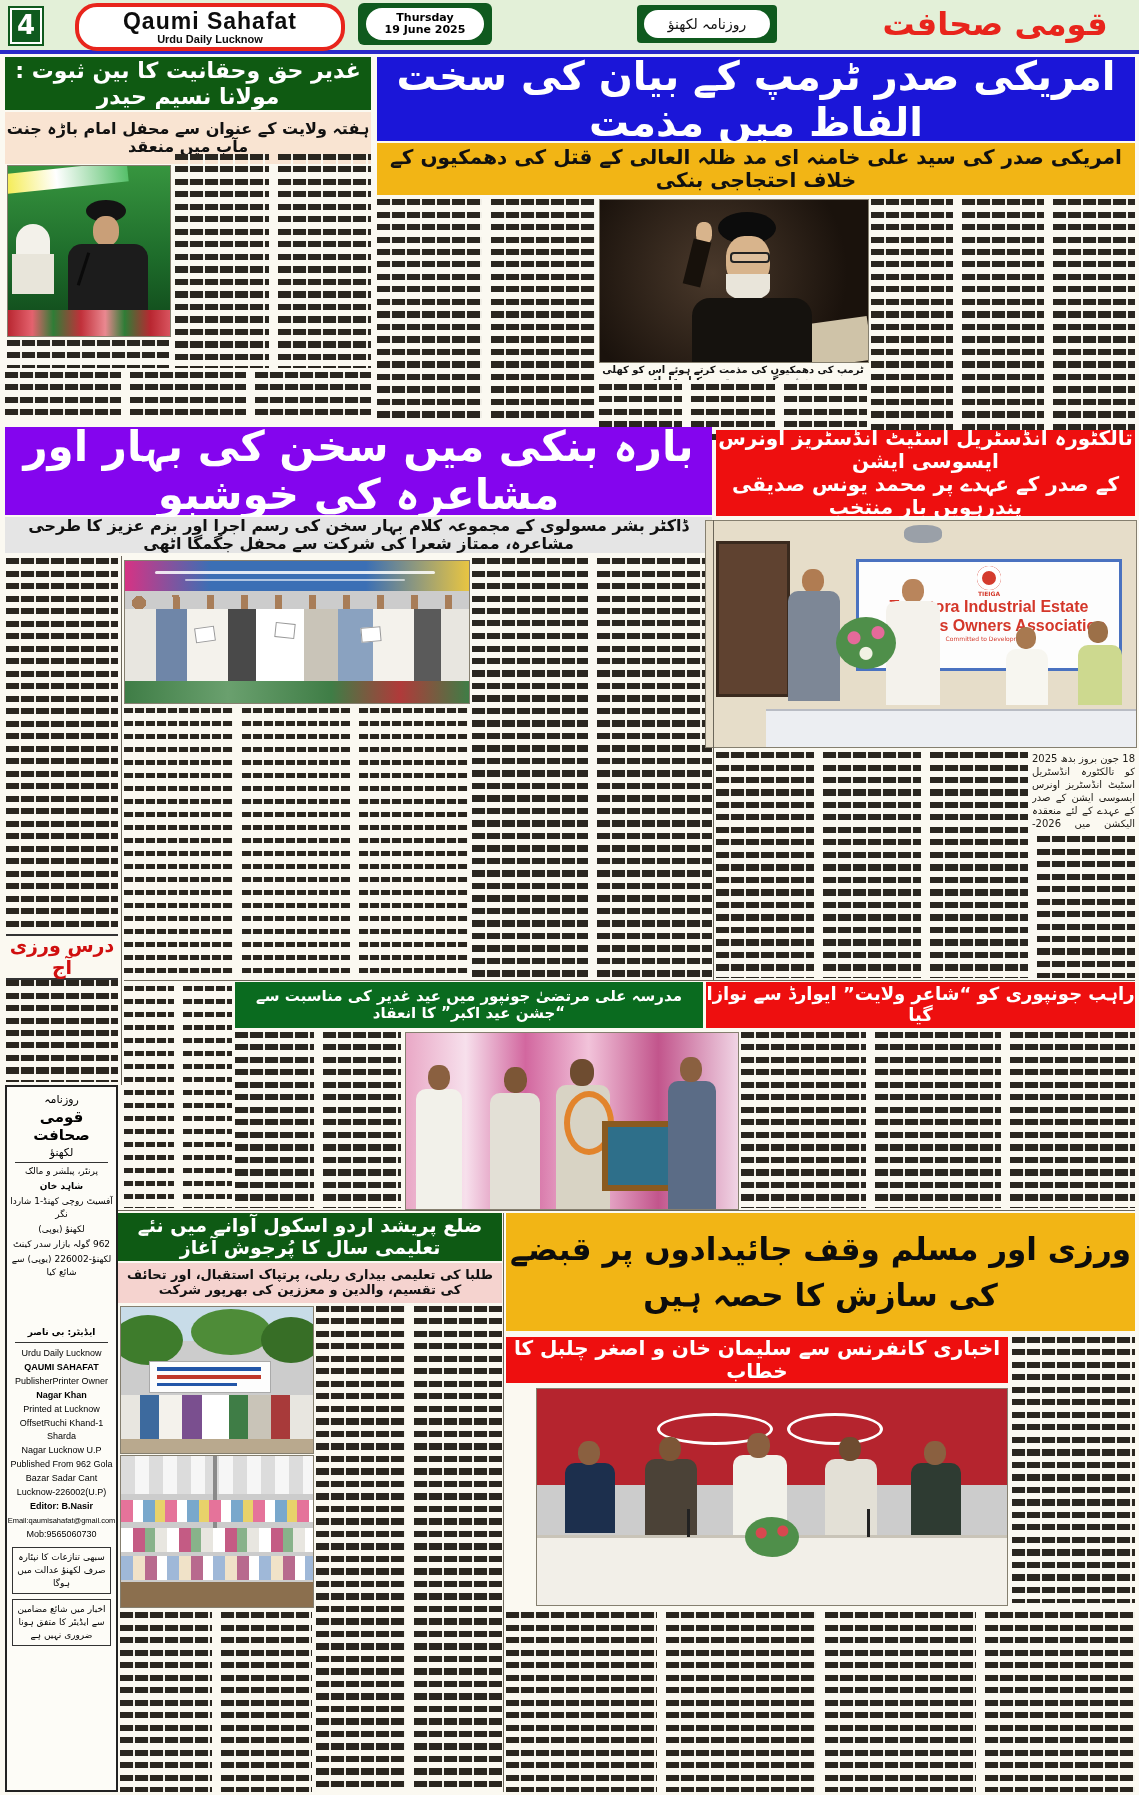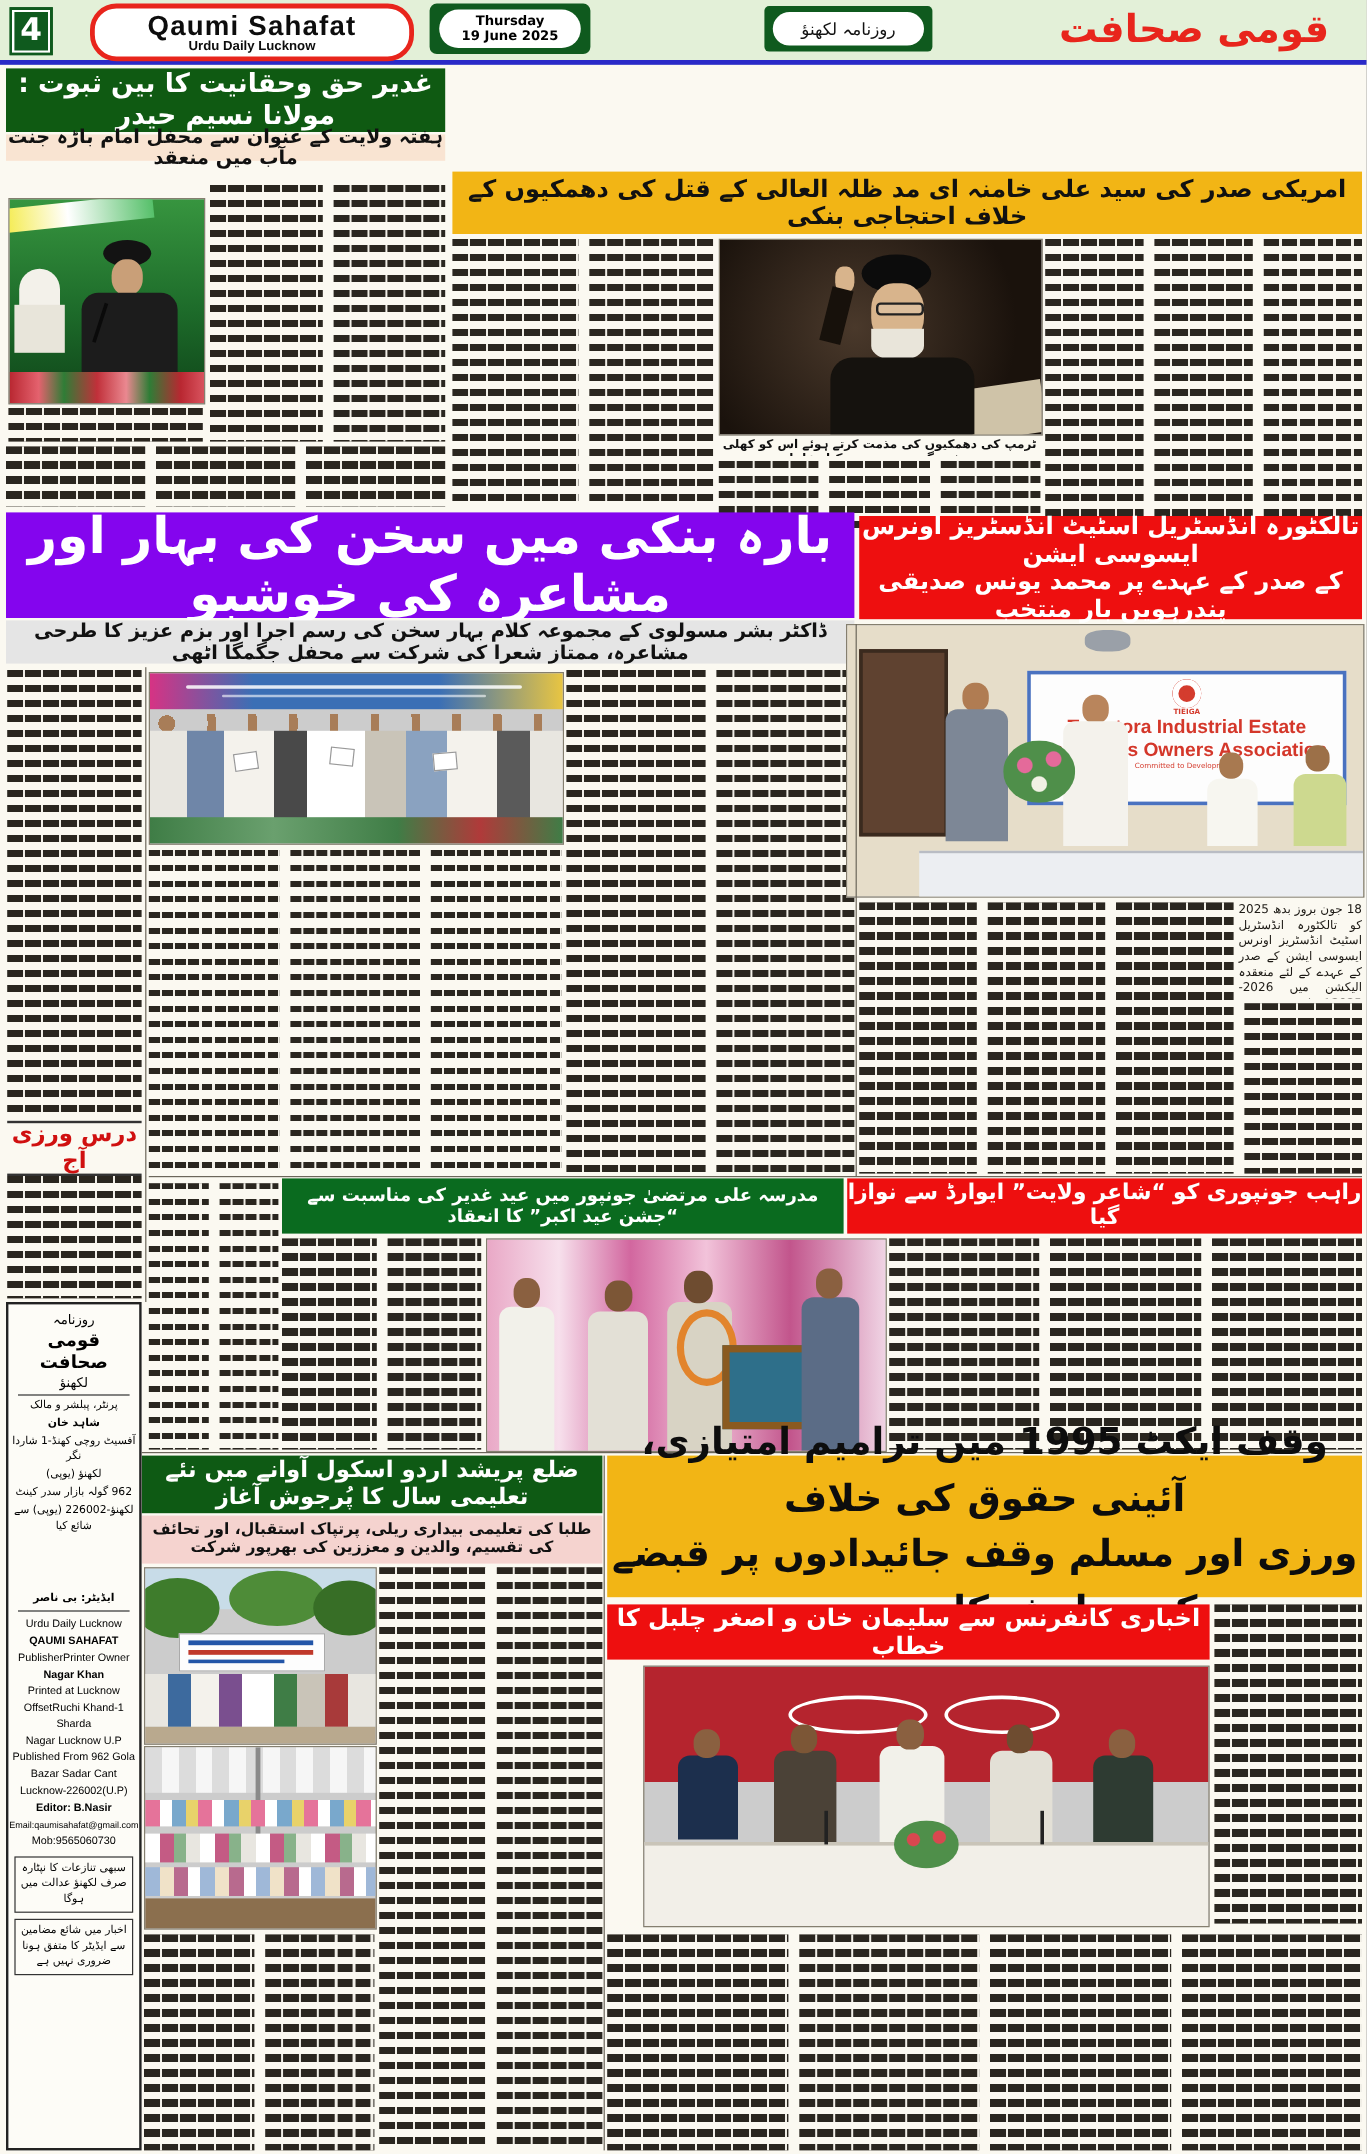--- a/index.html
+++ b/index.html
@@ -45,21 +45,21 @@
         <span style="font-size:11px;font-weight:bold;line-height:12px;">19 June 2025</span>
       </div>
     </div>
     <div class="abs" style="left:637px;top:5px;width:140px;height:38px;background:#0f5a1e;border-radius:4px;display:flex;align-items:center;justify-content:center;">
       <div class="rtl" style="background:#fff;border-radius:15px;width:126px;height:28px;display:flex;align-items:center;justify-content:center;font-size:14px;color:#111;">روزنامہ لکھنؤ</div>
     </div>
     <div class="band rtl" style="left:860px;top:4px;width:270px;height:40px;color:#e8251c;font-size:32px;background:transparent;">قومی صحافت</div>
   </div>
 
   <div class="band rtl" style="left:5px;top:57px;width:366px;height:53px;background:#0f5a12;color:#fff;font-size:22px;">غدیر حق وحقانیت کا بین ثبوت : مولانا نسیم حیدر</div>
-  <div class="band rtl" style="left:5px;top:112px;width:366px;height:22px;background:#f9e4d2;color:#111;font-size:16px;">ہفتہ ولایت کے عنوان سے محفل امام باڑہ جنت مآب میں منعقد</div>
+  <div class="band rtl" style="left:5px;top:112px;width:366px;height:52px;background:#f9e4d2;color:#111;font-size:16px;">ہفتہ ولایت کے عنوان سے محفل امام باڑہ جنت مآب میں منعقد</div>
 
   <div class="ph" style="left:7px;top:165px;width:162px;height:170px;">
     <div style="left:0;top:0;width:162px;height:170px;background:linear-gradient(180deg,#37953f,#1d6b2a 55%,#0f4519);"></div>
     <div style="left:-10px;top:2px;width:130px;height:20px;background:linear-gradient(90deg,#f3e93a,#ffffff 45%,#56c06a);transform:rotate(-6deg);"></div>
     <div style="left:8px;top:58px;width:34px;height:34px;background:#f3f1ea;border-radius:50% 50% 0 0;"></div>
     <div style="left:4px;top:88px;width:42px;height:40px;background:#e8e5da;"></div>
     <div style="left:78px;top:34px;width:40px;height:22px;background:#131313;border-radius:50%;"></div>
     <div style="left:85px;top:50px;width:26px;height:30px;background:#c99f78;border-radius:45%;"></div>
     <div style="left:60px;top:78px;width:80px;height:66px;background:#1c1c1c;border-radius:14px 14px 0 0;"></div>
     <div style="left:74px;top:86px;width:3px;height:34px;background:#0a0a0a;transform:rotate(18deg);"></div>
@@ -72,20 +72,21 @@
     </div>
   <div class="cols" style="left:7px;top:340px;width:162px;height:28px;">
       <div class="c g"></div>
     </div>
   <div class="cols" style="left:5px;top:372px;width:366px;height:50px;">
       <div class="c g"></div>
       <div class="c g"></div>
       <div class="c g"></div>
     </div>
 
+  <div class="band rtl" style="left:377px;top:57px;width:758px;height:84px;background:#1b16d8;color:#fff;font-size:40px;">امریکی صدر ٹرمپ کے بیان کی سخت الفاظ میں مذمت</div>
   <div class="band rtl" style="left:377px;top:143px;width:758px;height:52px;background:#f2b515;color:#111;font-size:20px;">امریکی صدر کی سید علی خامنہ ای مد ظلہ العالی کے قتل کی دھمکیوں کے خلاف احتجاجی بنکی</div>
 
   <div class="ph" style="left:599px;top:199px;width:268px;height:162px;">
     <div style="left:0;top:0;width:268px;height:162px;background:radial-gradient(circle at 42% 45%,#4a392b,#1a120c 75%);"></div>
     <div style="left:208px;top:120px;width:62px;height:44px;background:#cfc3a8;transform:rotate(-8deg);"></div>
     <div style="left:96px;top:22px;width:16px;height:22px;background:#d8b48c;border-radius:40%;"></div>
     <div style="left:88px;top:40px;width:18px;height:46px;background:#17110b;transform:rotate(14deg);"></div>
     <div style="left:118px;top:12px;width:58px;height:32px;background:#0c0c0c;border-radius:50%;"></div>
     <div style="left:126px;top:36px;width:44px;height:50px;background:#d8b48c;border-radius:42%;"></div>
     <div style="left:130px;top:52px;width:36px;height:7px;border:2px solid #222;border-radius:4px;background:rgba(255,255,255,.15);"></div>
@@ -248,21 +249,20 @@
       <div class="c g"></div>
       <div class="c g"></div>
     </div>
   <div class="cols" style="left:120px;top:1612px;width:192px;height:180px;">
       <div class="c g"></div>
       <div class="c g"></div>
     </div>
   <div class="vr" style="left:503px;top:1213px;height:579px;"></div>
 
   <div class="band rtl" style="left:506px;top:1213px;width:629px;height:118px;background:#f2b515;color:#0d0d0d;font-size:31px;flex-direction:column;line-height:1.5;">
-    <div>وقف ایکٹ 1995 میں ترامیم امتیازی، آئینی حقوق کی خلاف</div>
     <div>ورزی اور مسلم وقف جائیدادوں پر قبضے کی سازش کا حصہ ہیں</div>
   </div>
   <div class="band rtl" style="left:506px;top:1337px;width:502px;height:46px;background:#ee0f0f;color:#fff;font-size:20px;">اخباری کانفرنس سے سلیمان خان و اصغر چلبل کا خطاب</div>
   <div class="cols" style="left:1012px;top:1337px;width:123px;height:266px;">
       <div class="c g"></div>
     </div>
 
   <div class="ph" style="left:536px;top:1388px;width:470px;height:216px;">
     <div style="left:0;top:0;width:470px;height:96px;background:#b5242e;"></div>
     <div style="left:120px;top:24px;width:110px;height:26px;border:3px solid #fff;border-radius:50%;background:transparent;"></div>

